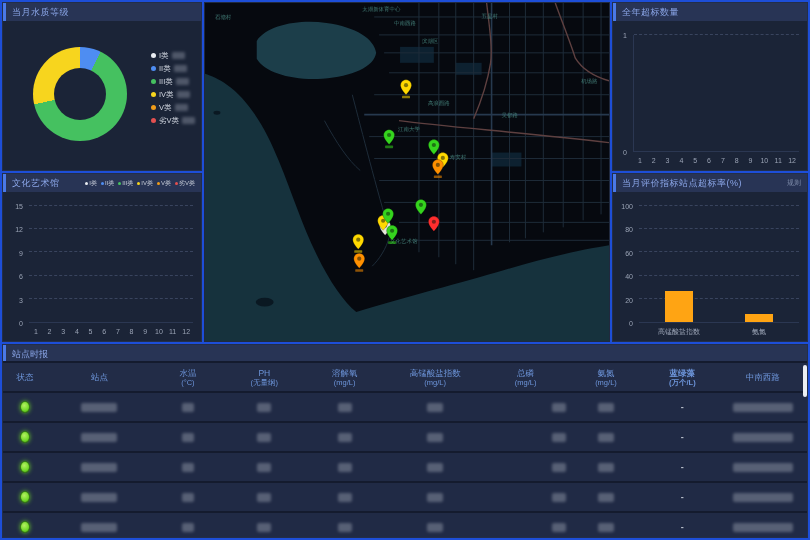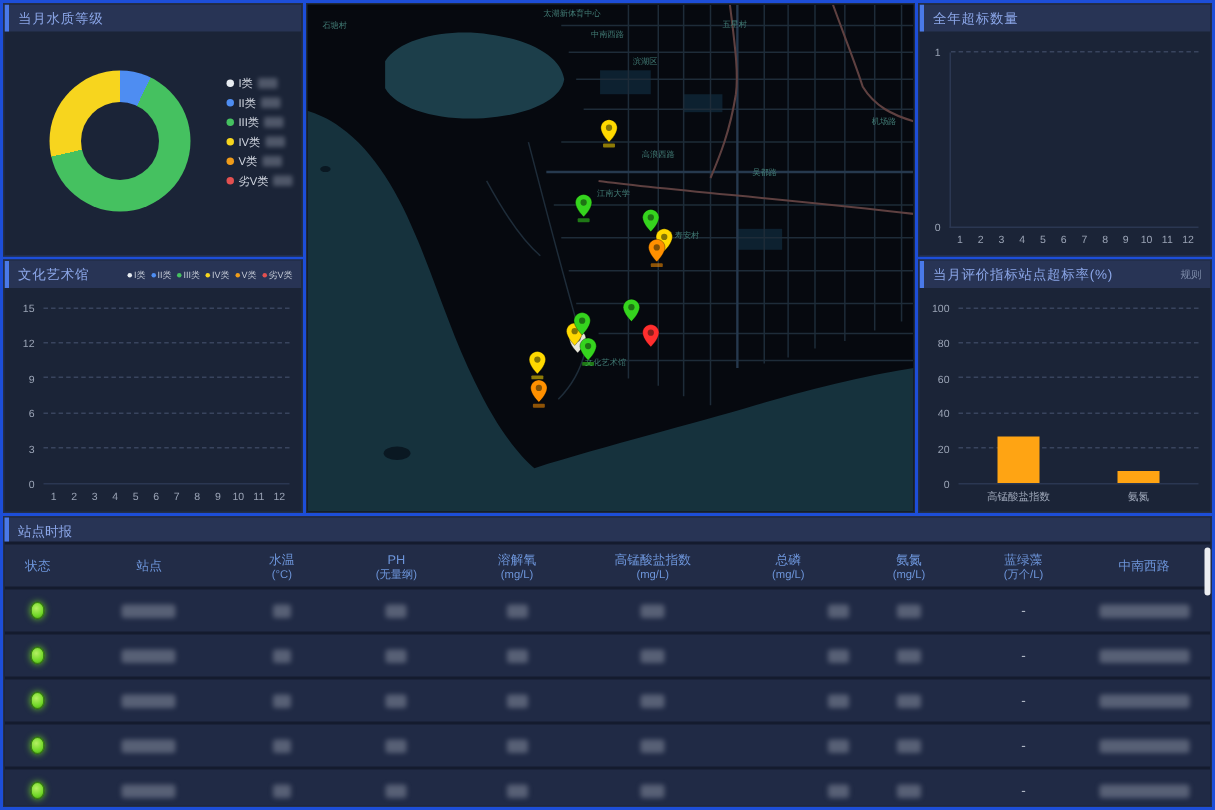--- a/index.html
+++ b/index.html
@@ -49,21 +49,21 @@
   .t-headbar { height:16px; background:#283455; border-left:3px solid #4a79e8; display:flex; align-items:flex-end; padding:0 6px; flex:0 0 auto; }
   .t-title { font-size:9px; color:#8ba6e8; }
   #thead { height:28px; background:#222c47; display:flex; align-items:center; flex:0 0 auto; margin-top:2px; }
   .th { display:flex; flex-direction:column; align-items:center; justify-content:center; }
   .th .l1 { font-size:8.5px; color:#6d95da; line-height:10px; white-space:nowrap; }
   .th .l2 { font-size:7.5px; color:#6d95da; line-height:9px; white-space:nowrap; }
   #tbody { flex:1; overflow:hidden; }
   .trow { height:28px; margin-top:2px; background:#202a45; display:flex; align-items:center; cursor:pointer; }
   .td { display:flex; align-items:center; justify-content:center; }
   .c0{flex:0 0 5.5%;} .c1{flex:0 0 13%;} .c2{flex:0 0 9%;align-items:center;} .c3{flex:0 0 10%;} .c4{flex:0 0 10%;}
-  .c5{flex:0 0 12.5%;} .c6{flex:0 0 10%;justify-content:flex-end;} .c7{flex:0 0 10%;} .c8{flex:0 0 9%;} .c9{flex:0 0 11%;}
+  .c5{flex:0 0 12.5%;} .c6{flex:0 0 10%;justify-content:flex-end;} .c7{flex:0 0 10%;} .c8{flex:0 0 9%;font-weight:bold;} .c9{flex:0 0 11%;}
   .status-dot { width:10px; height:12px; border-radius:50%; background:radial-gradient(circle at 40% 35%, #b4ef62, #72d829 60%, #4ea81a);
                 border:1px solid #387f12; box-shadow:0 0 4px rgba(114,216,41,.8); }
   .red-block { height:9px; border-radius:2px; background:#8f96a6; opacity:.5; filter:blur(1.6px); }
   .dash-val { font-size:9px; color:#b9c0cc; }
   .scrollbar { position:absolute; right:3px; top:365px; width:4px; height:32px; background:#eceef2; border-radius:2px; cursor:grab; }
 </style>
 </head>
 <body>
 
 <div class="layout">

